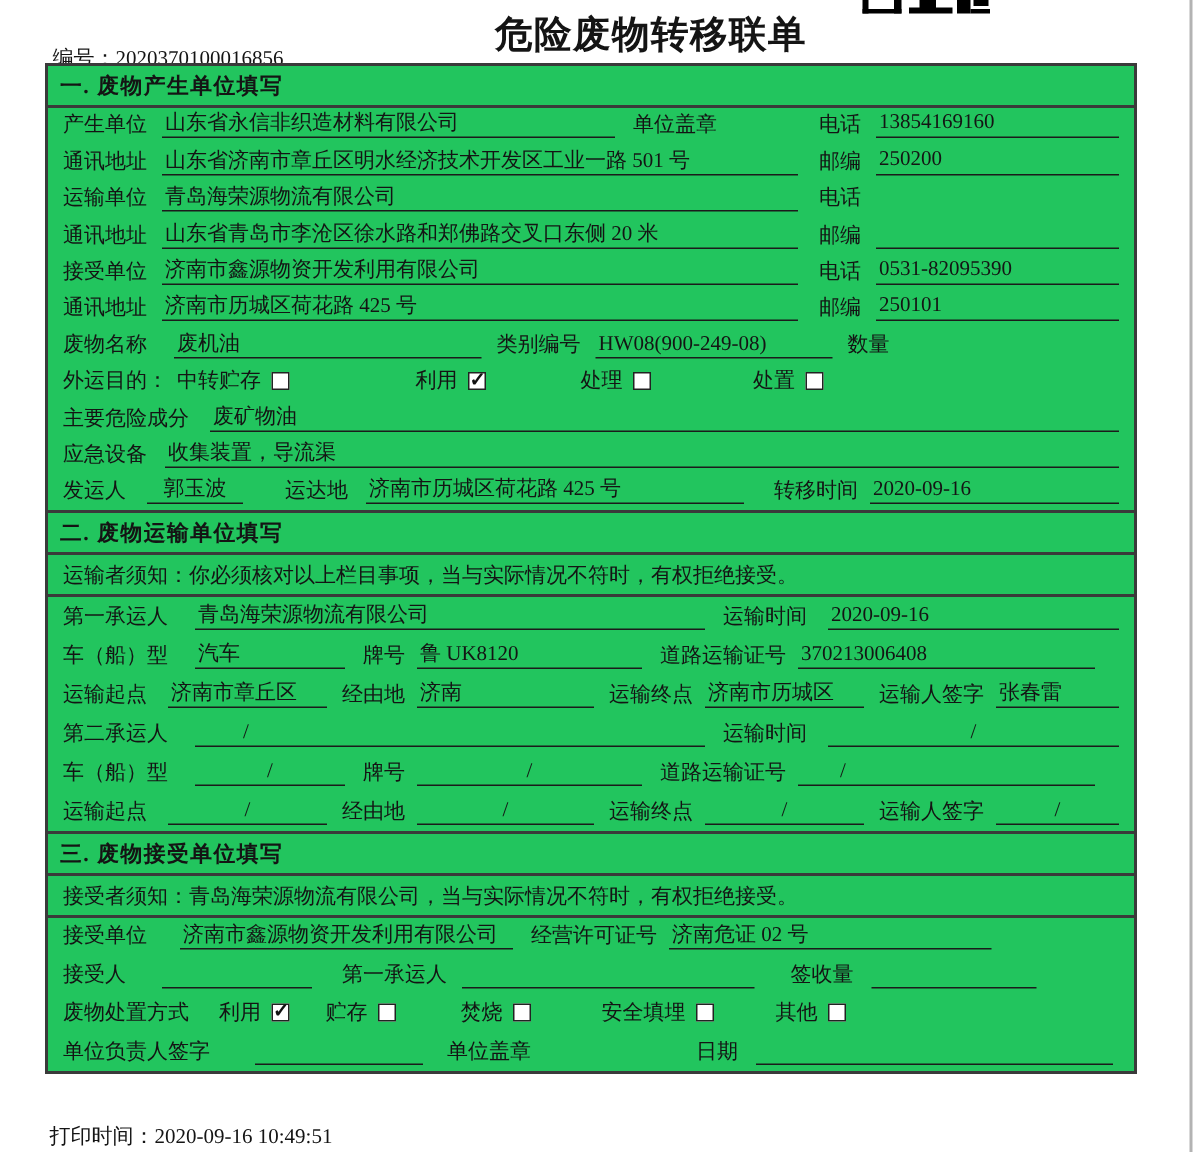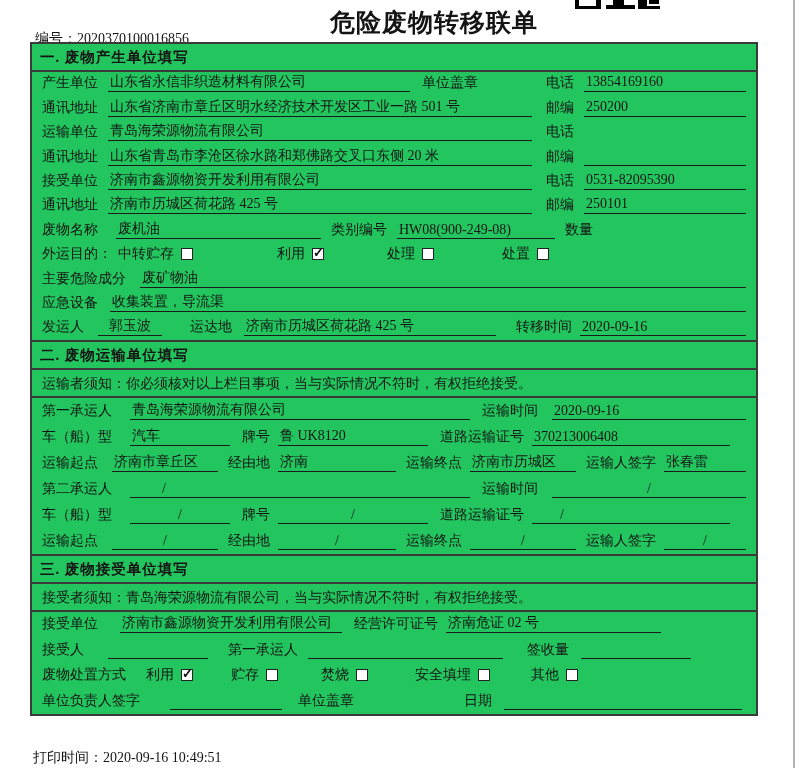--- a/index.html
+++ b/index.html
@@ -270,21 +270,21 @@
       <span class="l" style="margin-left:24px">签收量</span>
       <span class="u grow" style="margin-left:12px;margin-right:55px"></span>
     </div>
 
     <div class="r">
       <span class="l">废物处置方式</span>
       <span class="opt" style="margin-left:20px">
         <span class="l">利用</span>
         <span class="cb checked"></span>
       </span>
-      <span class="opt" style="margin-left:38px">
+      <span class="opt" style="margin-left:24px">
         <span class="l">贮存</span>
         <span class="cb"></span>
       </span>
       <span class="opt" style="margin-left:43px">
         <span class="l">焚烧</span>
         <span class="cb"></span>
       </span>
       <span class="opt" style="margin-left:47px">
         <span class="l">安全填埋</span>
         <span class="cb"></span>

